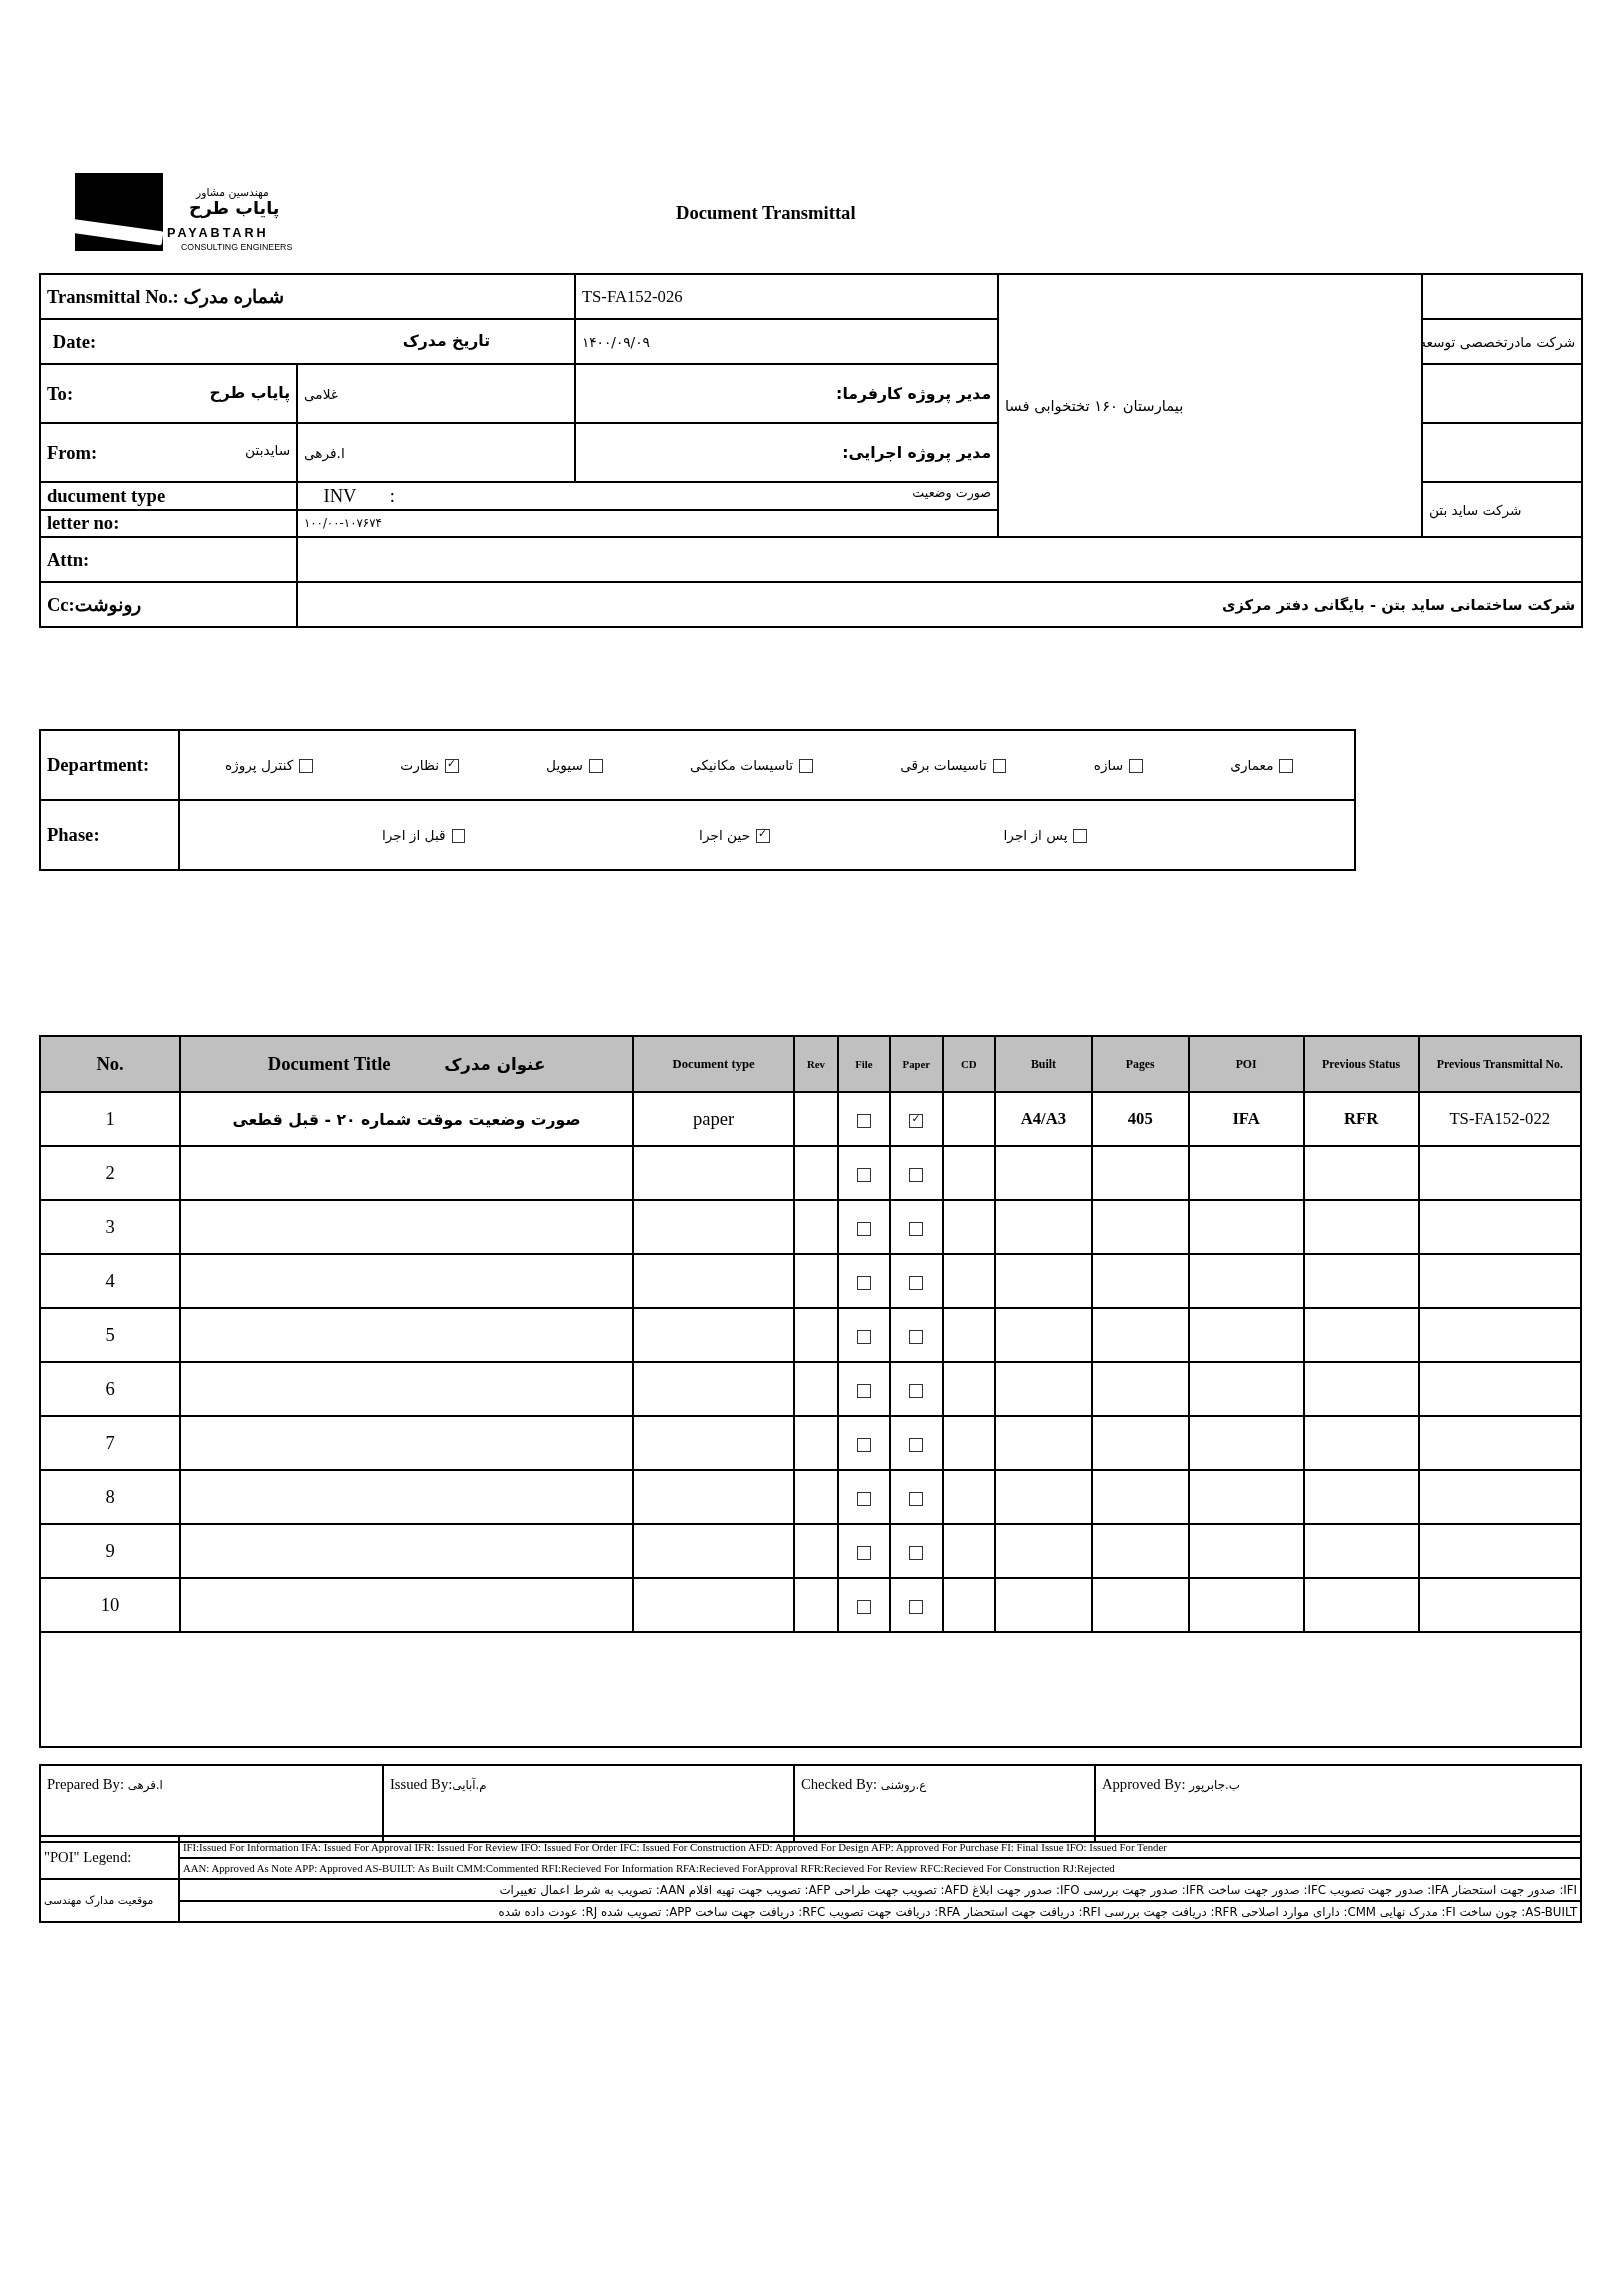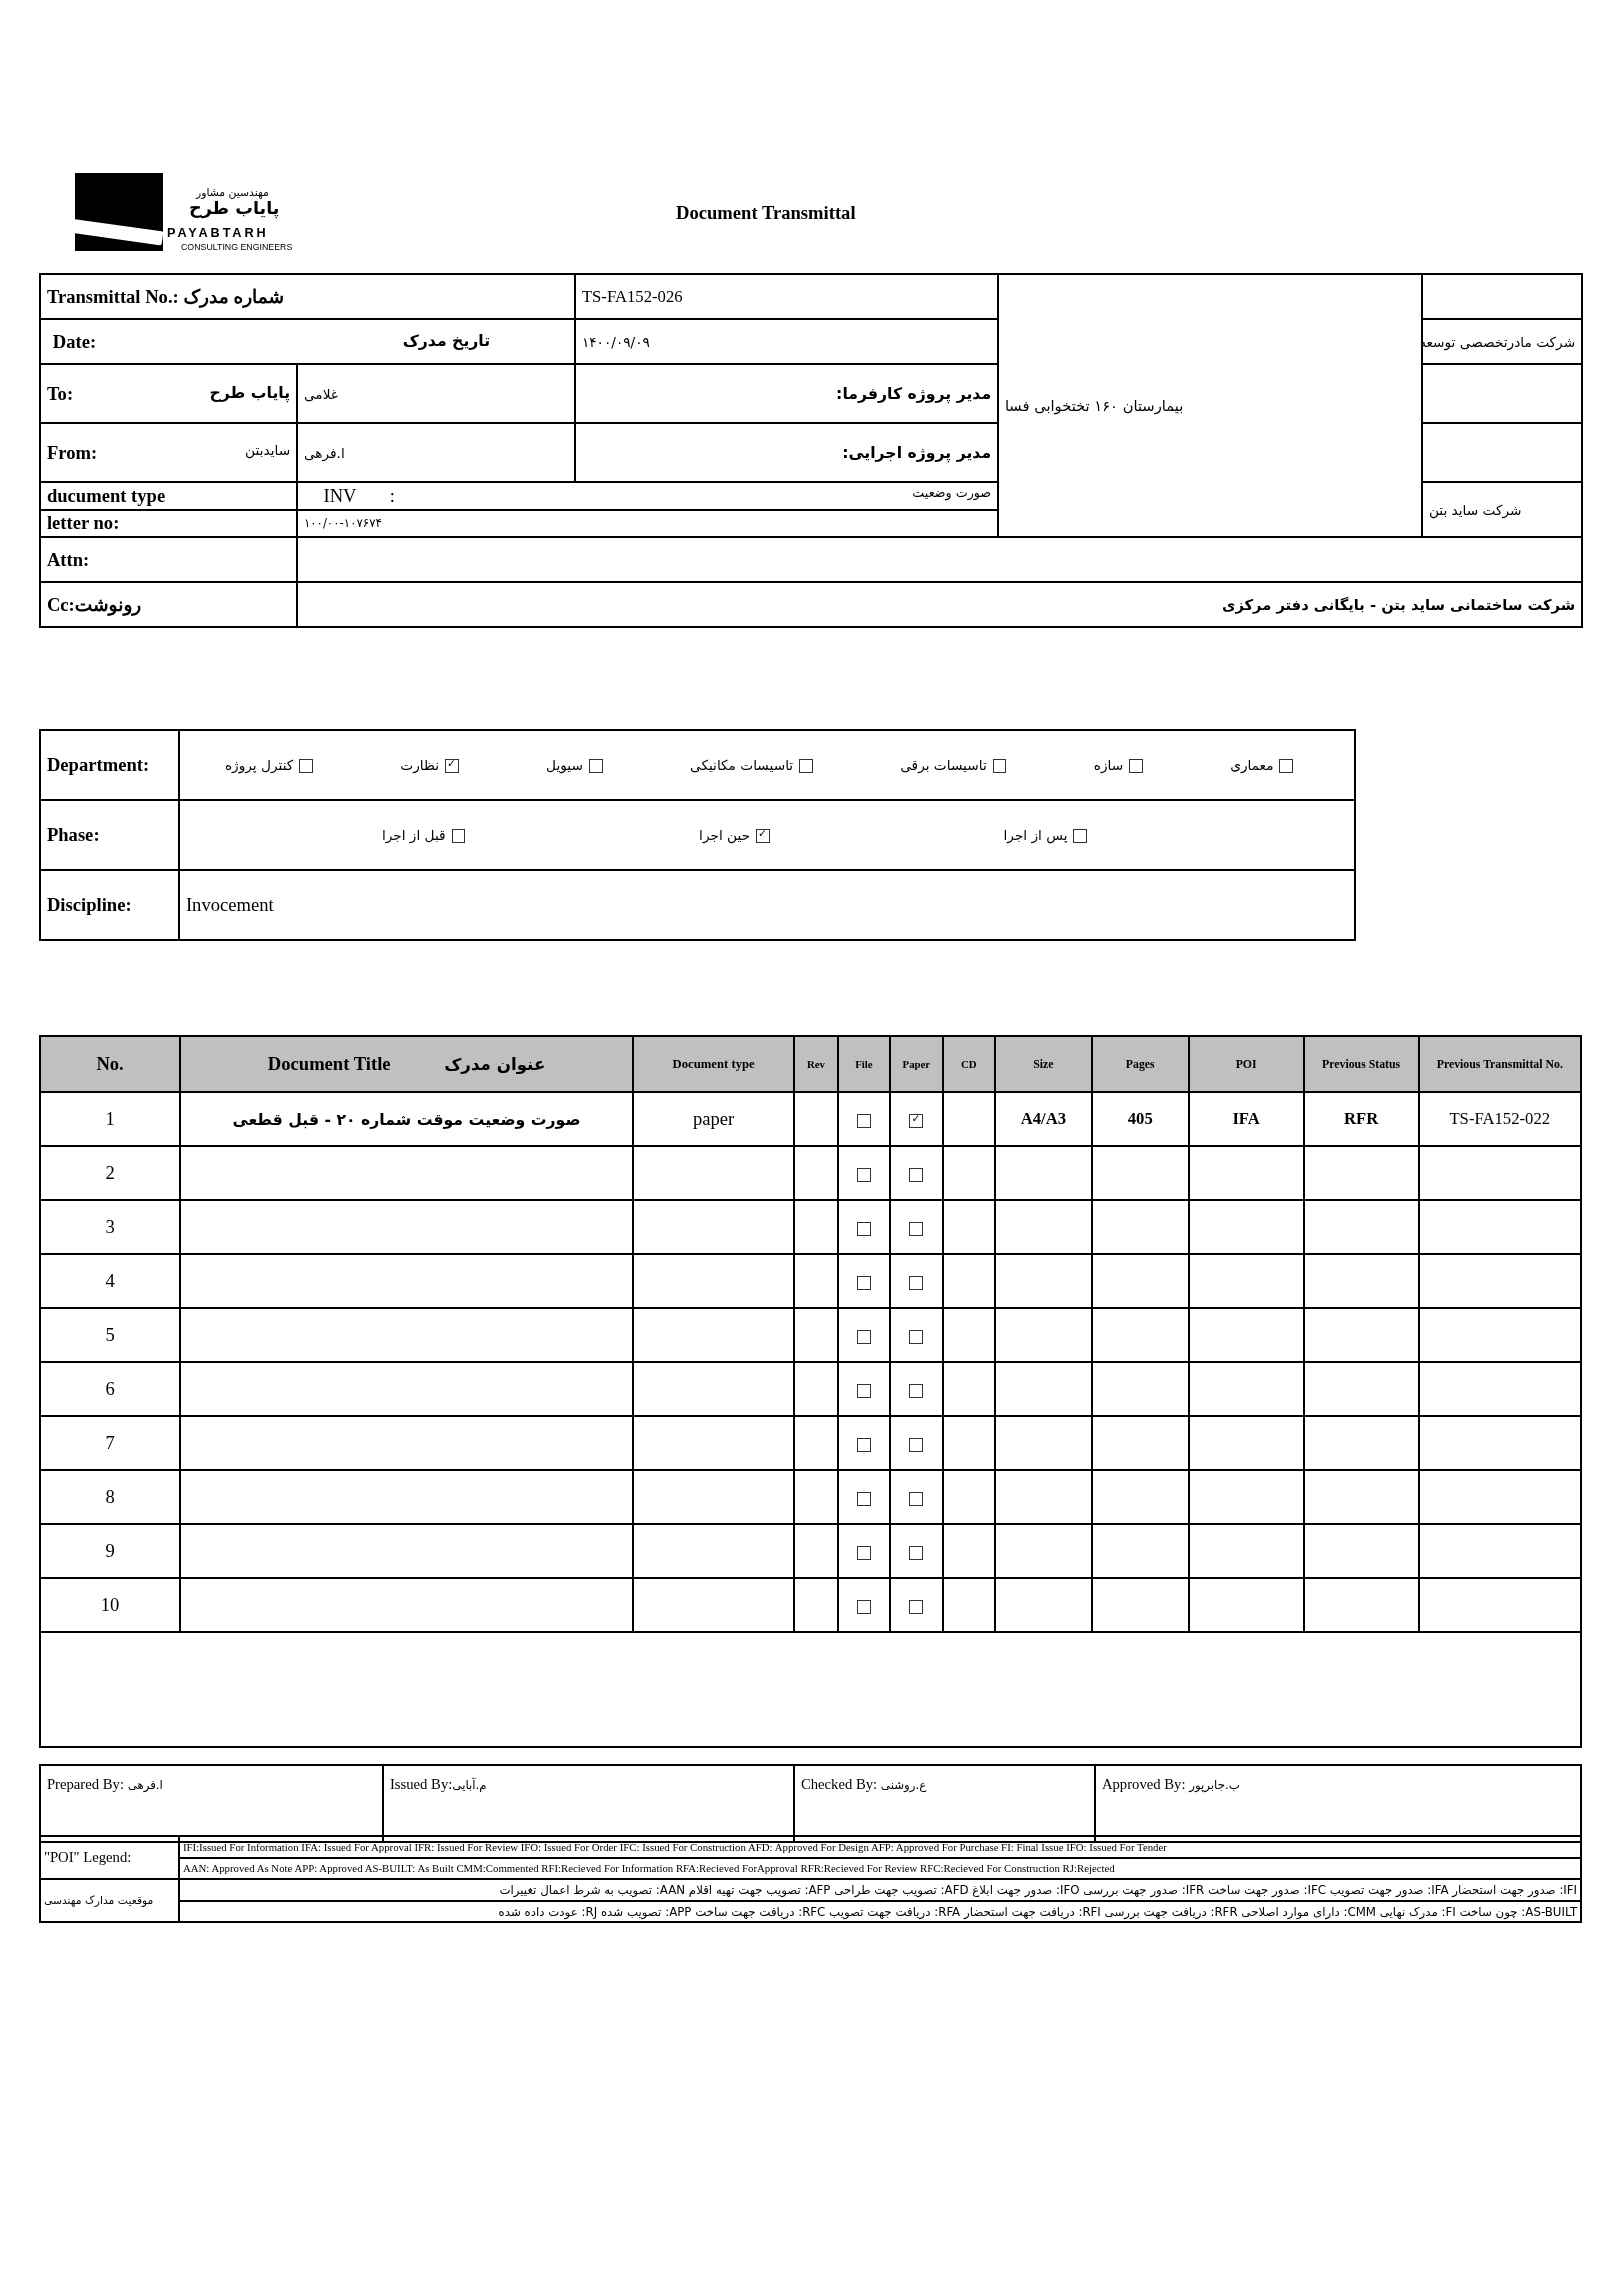--- a/index.html
+++ b/index.html
@@ -148,24 +148,20 @@
   </tr>
   <tr>
     <td class="bold">Phase:</td>
     <td class="fa" style="font-size:13.7px">
       <span style="display:flex;justify-content:space-between;padding:0 255px 0 196px">
         <span><span class="chk"></span><span>پس از اجرا</span></span>
         <span><span class="chk on"></span><span>حین اجرا</span></span>
         <span><span class="chk"></span><span>قبل از اجرا</span></span>
       </span>
     </td>
-  </tr>
-  <tr>
-    <td class="bold">Discipline:</td>
-    <td class="c">Invocement</td>
   </tr>
 </tbody>
   </table>
 
 <table class="abs main">
   <colgroup>
     <col style="width:139px">
       <col style="width:449px">
       <col style="width:160px">
       <col style="width:43px">
@@ -183,21 +179,21 @@
       <th style="font-size:18.6px">No.</th>
       <th style="font-size:18.6px">
         <span>Document Title</span>
         <span class="fa" style="padding-left:49px;font-size:16.7px">عنوان مدرک</span>
       </th>
       <th>Document type</th>
       <th style="font-size:10.8px">Rev</th>
       <th style="font-size:10.8px">File</th>
       <th style="font-size:10.8px">Paper</th>
       <th style="font-size:10.8px">CD</th>
-      <th style="font-size:11.8px">Size</th>
+      <th style="font-size:11.8px">Built</th>
       <th style="font-size:11.8px">Pages</th>
       <th style="font-size:11.8px">POI</th>
       <th style="font-size:11.8px">Previous Status</th>
       <th style="font-size:11.8px">Previous Transmittal No.</th>
     </tr>
   </thead>
   <tbody id="doc-rows">
       <tr>
         <td>1</td>
         <td class="fa bold" style="font-size: 15.7px;">صورت وضعیت  موقت شماره ۲۰ - قبل قطعی</td>

